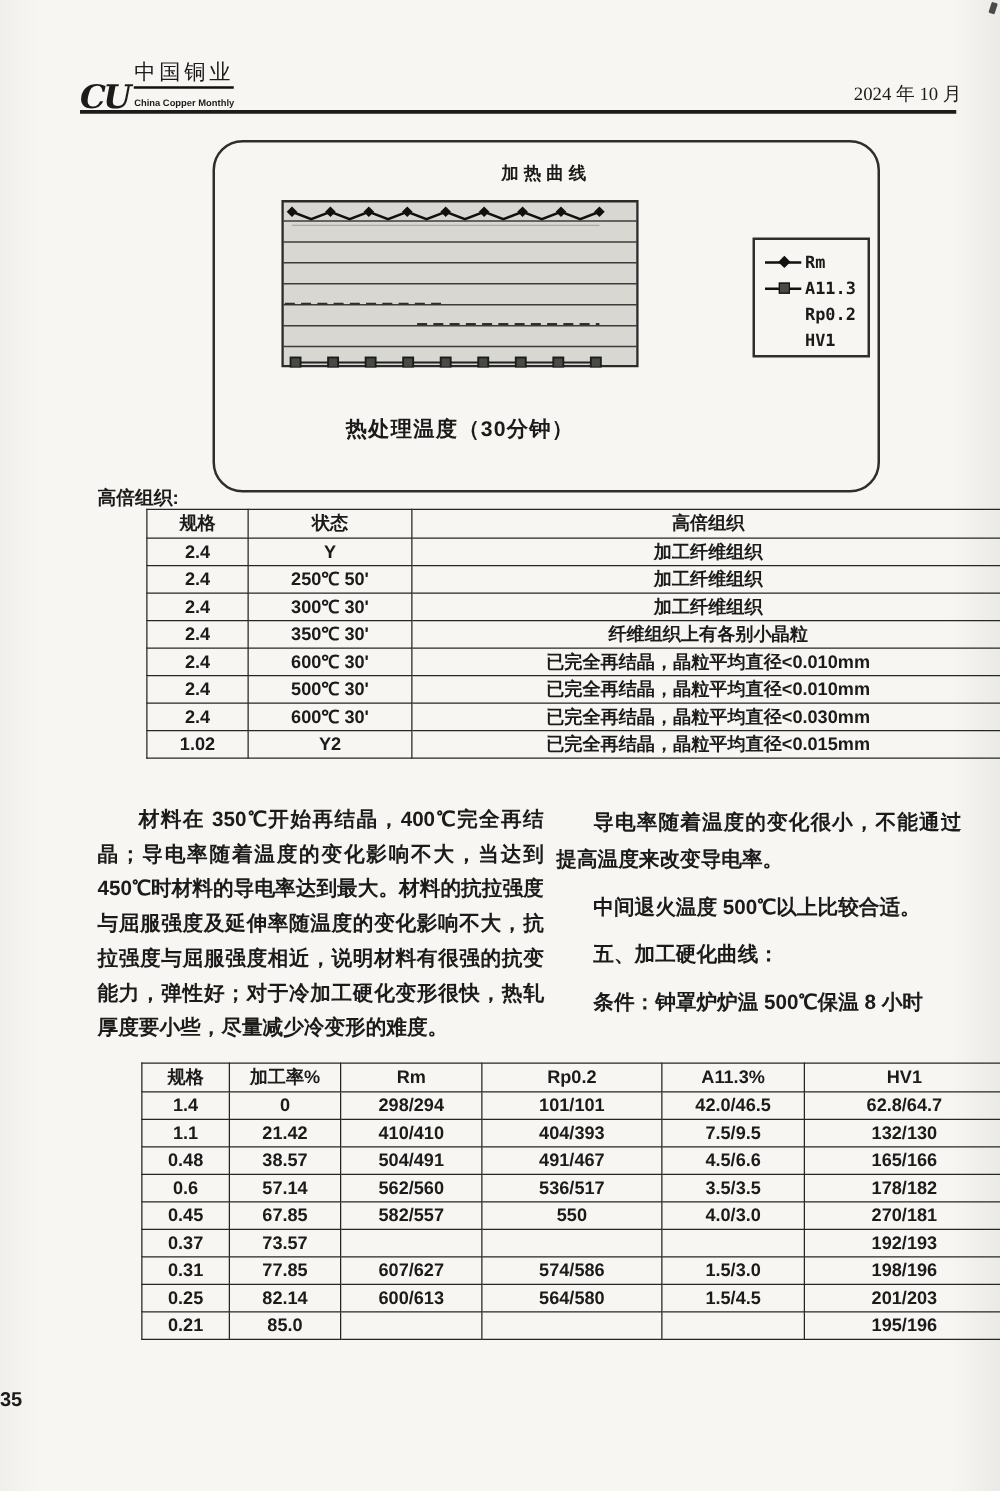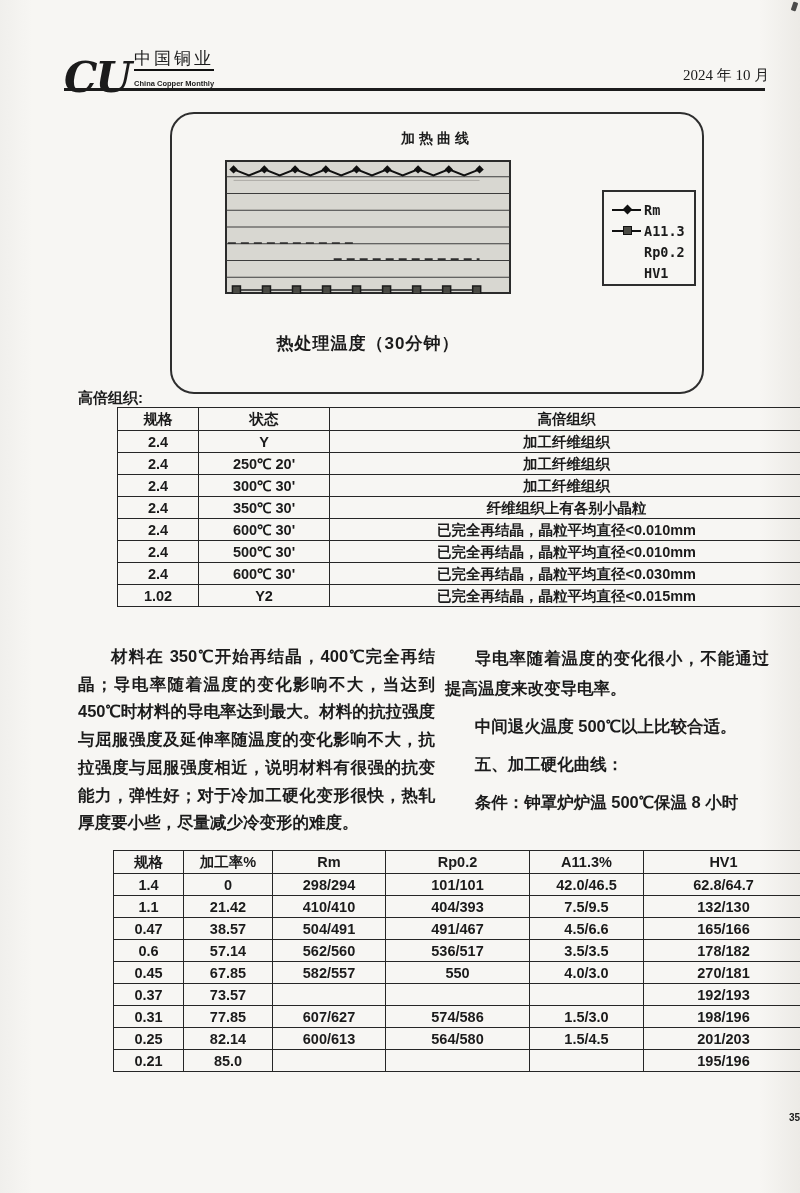--- a/index.html
+++ b/index.html
@@ -4,21 +4,21 @@
 <style>
   html,body{margin:0;padding:0;}
   body{
     width:800px;height:1193px;position:relative;overflow:hidden;
     background:linear-gradient(90deg,#f0efec 0,#f7f6f3 4%,#f7f6f3 95%,#eceae6 100%);
     font-family:"Liberation Sans",sans-serif;color:#1b1b1b;
   }
   .speck{position:absolute;right:3px;top:2px;width:5px;height:9px;background:#4a4a4a;transform:rotate(18deg);border-radius:1px;}
   
   .logo{position:absolute;left:64px;top:50px;display:flex;align-items:flex-end;}
-  .logo-cu{font-family:"DejaVu Serif",serif;font-style:italic;font-weight:bold;font-size:42px;line-height:30px;letter-spacing:-2px;}
+  .logo-cu{font-family:"DejaVu Serif",serif;font-style:italic;font-weight:bold;font-size:26px;line-height:30px;letter-spacing:-2px;}
   .logo-right{margin-left:4px;margin-bottom:3px;}
   .logo-cn{font-size:17px;font-weight:normal;letter-spacing:3px;line-height:11px;}
   .logo-div{height:2px;background:#111;margin:1px 0 1px 0;}
   .logo-en{font-size:7.5px;font-weight:bold;line-height:8px;white-space:nowrap;}
   .hdr-date{position:absolute;left:683px;top:66px;font-size:15px;font-family:"Liberation Serif",serif;white-space:nowrap;}
   .hdr-rule{position:absolute;left:64px;top:88px;width:701px;height:2.5px;background:#1c1c1c;}
   
   .chart-box{position:absolute;left:170px;top:112px;width:530px;height:278px;border:2.2px solid #2e2e2e;border-radius:24px;}
   .chart-title{position:absolute;left:0;top:16px;width:100%;text-align:center;font-size:14px;font-weight:bold;letter-spacing:4px;}
   .plot-wrap{position:absolute;left:53px;top:46px;width:286px;height:134px;}
@@ -34,21 +34,21 @@
   table{border-collapse:collapse;table-layout:fixed;margin-left:40px;}
   .t1{position:absolute;left:77px;top:407px;width:686px;}
   .t2{position:absolute;left:73px;top:850px;width:690px;}
   th,td{border:1.8px solid #262626;text-align:center;padding:0;font-size:14.5px;font-weight:bold;height:21px;line-height:20px;overflow:hidden;white-space:nowrap;}
   .t1 th,.t2 th{height:22px;}
   
   .para-left{position:absolute;left:78px;top:643px;width:357px;font-size:16.5px;font-weight:600;line-height:27.7px;text-align:justify;text-indent:2em;}
   .col-right{position:absolute;left:445px;top:643px;width:324px;font-size:16.5px;font-weight:600;line-height:30px;}
   .col-right p{margin:0 0 8px 0;text-indent:1.8em;text-align:justify;}
   
-  .page-num{position:absolute;left:0;top:1112px;width:100%;text-align:right;font-size:10px;font-weight:bold;}
+  .page-num{position:absolute;left:0;top:1112px;width:100%;text-align:left;font-size:16px;font-weight:bold;}
 </style>
 </head>
 <body>
 
 <div class="speck"></div>
 
 <div class="logo">
   <span class="logo-cu">CU</span>
   <span class="logo-right">
     <span class="logo-cn">中国铜业</span>
@@ -140,21 +140,21 @@
   <tbody>
 
       <tr>
         <td>2.4</td>
         <td>Y</td>
         <td>加工纤维组织</td>
       </tr>
 
       <tr>
         <td>2.4</td>
-        <td>250℃ 20'</td>
+        <td>250℃ 50'</td>
         <td>加工纤维组织</td>
       </tr>
 
       <tr>
         <td>2.4</td>
         <td>300℃ 30'</td>
         <td>加工纤维组织</td>
       </tr>
 
       <tr>
@@ -230,21 +230,21 @@
       <tr>
         <td>1.1</td>
         <td>21.42</td>
         <td>410/410</td>
         <td>404/393</td>
         <td>7.5/9.5</td>
         <td>132/130</td>
       </tr>
 
       <tr>
-        <td>0.47</td>
+        <td>0.48</td>
         <td>38.57</td>
         <td>504/491</td>
         <td>491/467</td>
         <td>4.5/6.6</td>
         <td>165/166</td>
       </tr>
 
       <tr>
         <td>0.6</td>
         <td>57.14</td>

